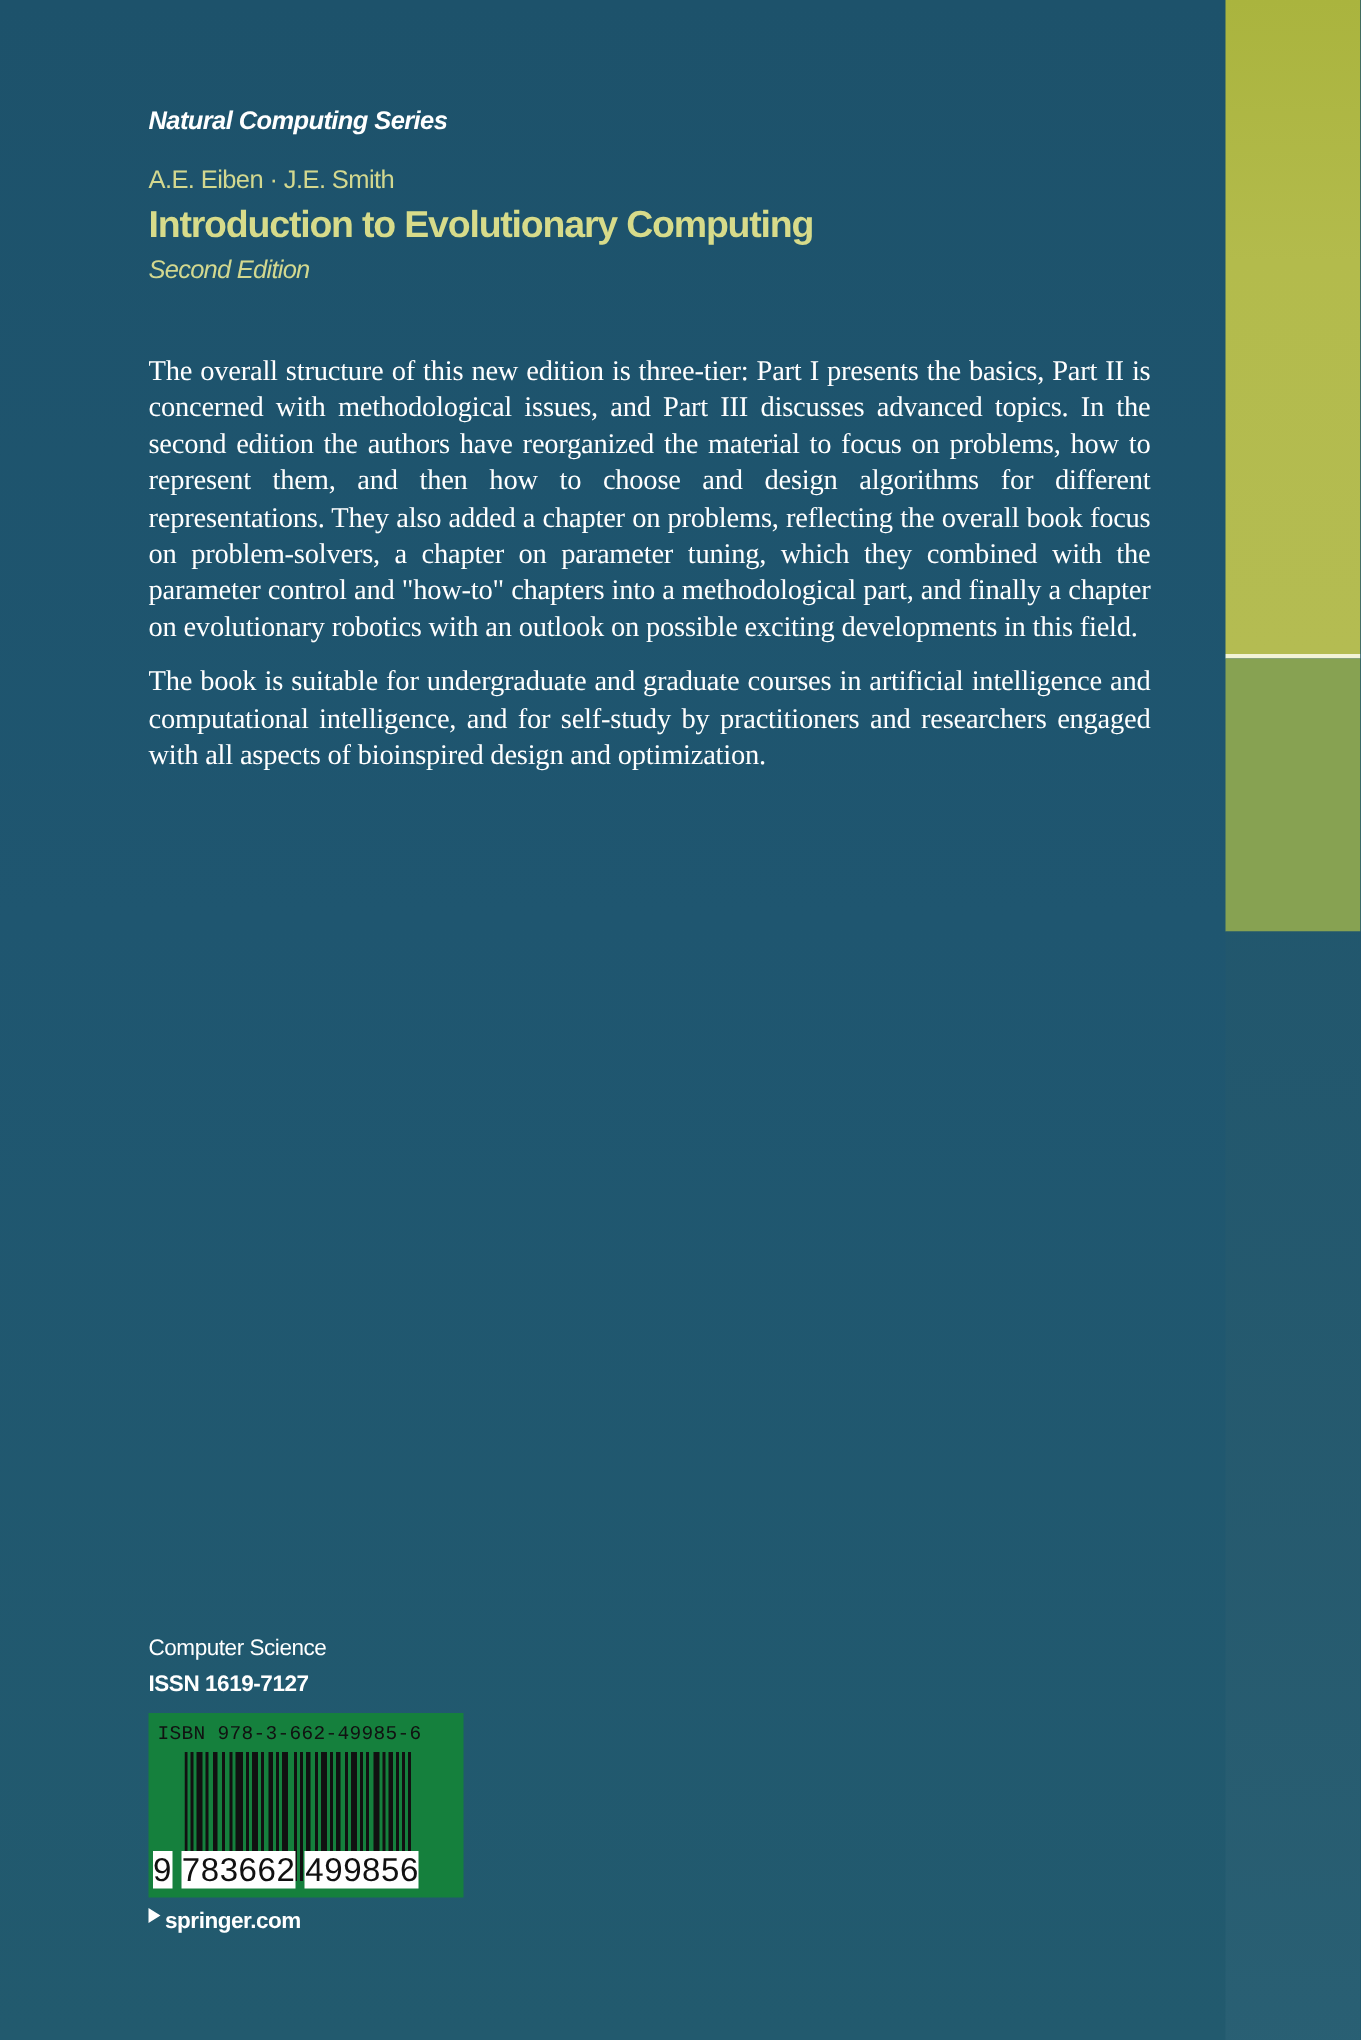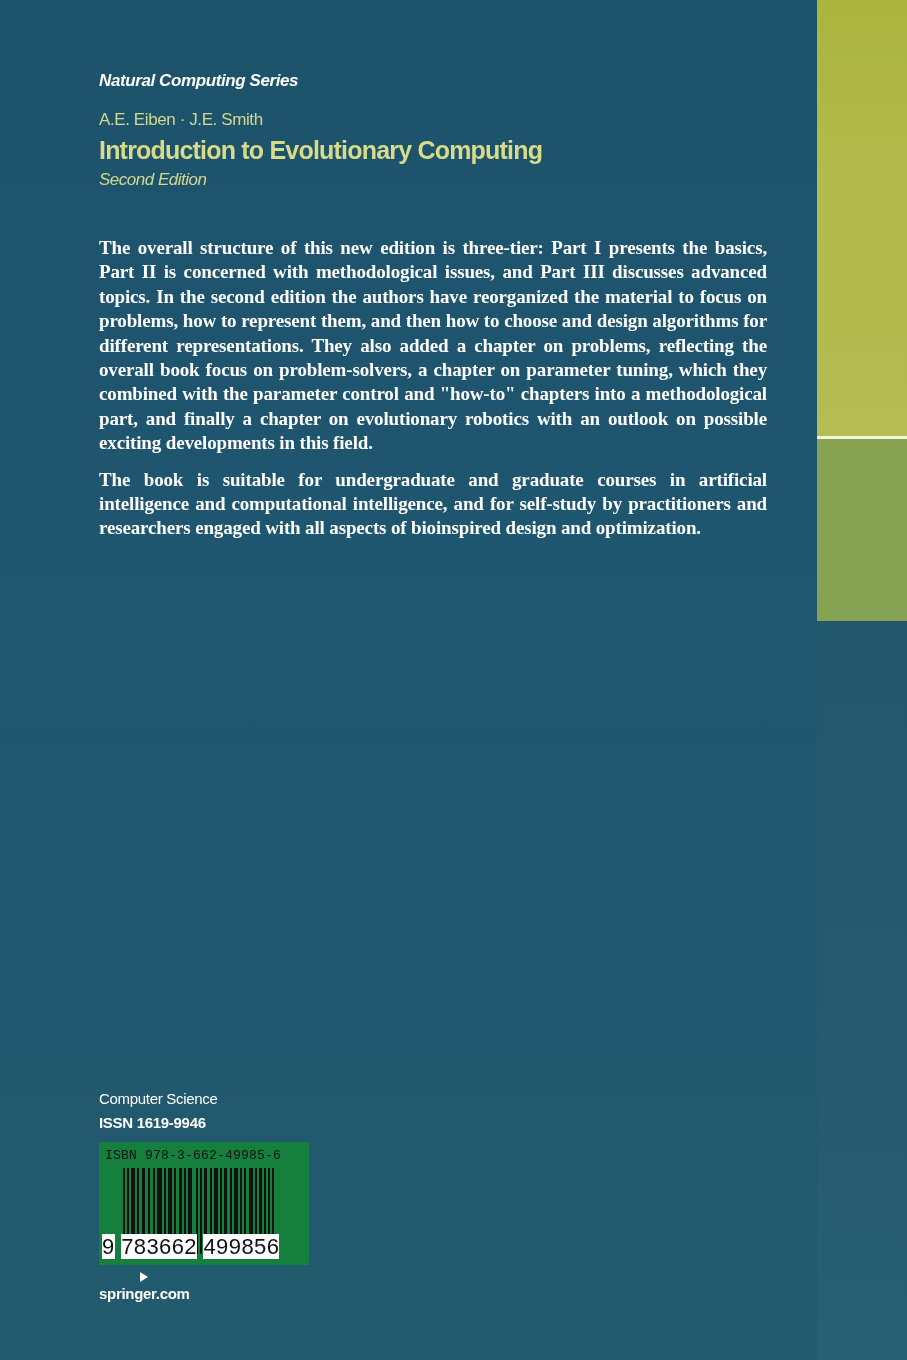--- a/index.html
+++ b/index.html
@@ -44,21 +44,21 @@
   .edition {
     position: absolute; left: 99px; top: 170px;
     color: #d3d88f; font-style: italic; font-size: 17px; letter-spacing: -0.5px;
   }
   .blurb {
     position: absolute; left: 99px; top: 236px; width: 668px;
     color: #ffffff; font-family: "Liberation Serif", serif;
     font-size: 19px; line-height: 24.4px; letter-spacing: -0.15px;
     text-align: justify;
   }
-  .blurb p { margin: 0 0 12px 0; font-weight: bold; }
+  .blurb p { margin: 0 0 12px 0; }
   .subject {
     position: absolute; left: 99px; top: 1090px;
     color: #ffffff; font-weight: normal; font-size: 15px; letter-spacing: -0.3px;
   }
   .issn {
     position: absolute; left: 99px; top: 1114px;
     color: #ffffff; font-weight: bold; font-size: 15px; letter-spacing: -0.3px;
   }
   .barcode-box {
     position: absolute; left: 99px; top: 1142px; width: 210px; height: 123px;
@@ -72,21 +72,21 @@
   .bars { position: absolute; left: 24px; top: 26px; }
   .digits {
     position: absolute; left: 3px; top: 92px;
     font-family: "Liberation Sans", sans-serif; font-size: 22px; color: #111;
     letter-spacing: 0.4px; white-space: nowrap; background: transparent;
   }
   .digits span { background: #fff; }
   .springer {
     position: absolute; left: 99px; top: 1272px;
     color: #ffffff; font-weight: bold; font-size: 15px; letter-spacing: -0.3px;
-    display: flex; align-items: center; gap: 3px; text-decoration: none; flex-direction: column;
+    display: flex; align-items: flex-start; gap: 3px; text-decoration: none;
   }
   .arrow {
     width: 0; height: 0; border-left: 8px solid #fff;
     border-top: 5px solid transparent; border-bottom: 5px solid transparent;
   }
 </style>
 </head>
 <body>
 
 <div class="cover">
@@ -99,21 +99,21 @@
   <div class="authors">A.E. Eiben · J.E. Smith</div>
   <div class="title">Introduction to Evolutionary Computing</div>
   <div class="edition">Second Edition</div>
 
   <div class="blurb">
     <p>The overall structure of this new edition is three-tier: Part I presents the basics, Part II is concerned with methodological issues, and Part III discusses advanced topics. In the second edition the authors have reorganized the material to focus on problems, how to represent them, and then how to choose and design algorithms for different representations. They also added a chapter on problems, reflecting the overall book focus on problem-solvers, a chapter on parameter tuning, which they combined with the parameter control and "how-to" chapters into a methodological part, and finally a chapter on evolutionary robotics with an outlook on possible exciting developments in this field.</p>
     <p>The book is suitable for undergraduate and graduate courses in artificial intelligence and computational intelligence, and for self-study by practitioners and researchers engaged with all aspects of bioinspired design and optimization.</p>
   </div>
 
   <div class="subject">Computer Science</div>
-  <div class="issn">ISSN 1619-9946</div>
+  <div class="issn">ISSN 1619-7127</div>
 
   <div class="barcode-box">
     <div class="isbn-text">ISBN 978-3-662-49985-6</div>
     <svg class="bars" width="160" height="86" viewBox="0 0 160 86">
       <g fill="#111">
         <rect x="0" y="0" width="2" height="86"></rect>
           <rect x="4" y="0" width="2" height="86"></rect>
         <rect x="8" y="0" width="4" height="74"></rect>
           <rect x="14" y="0" width="2" height="74"></rect>
         <rect x="19" y="0" width="3" height="74"></rect>

